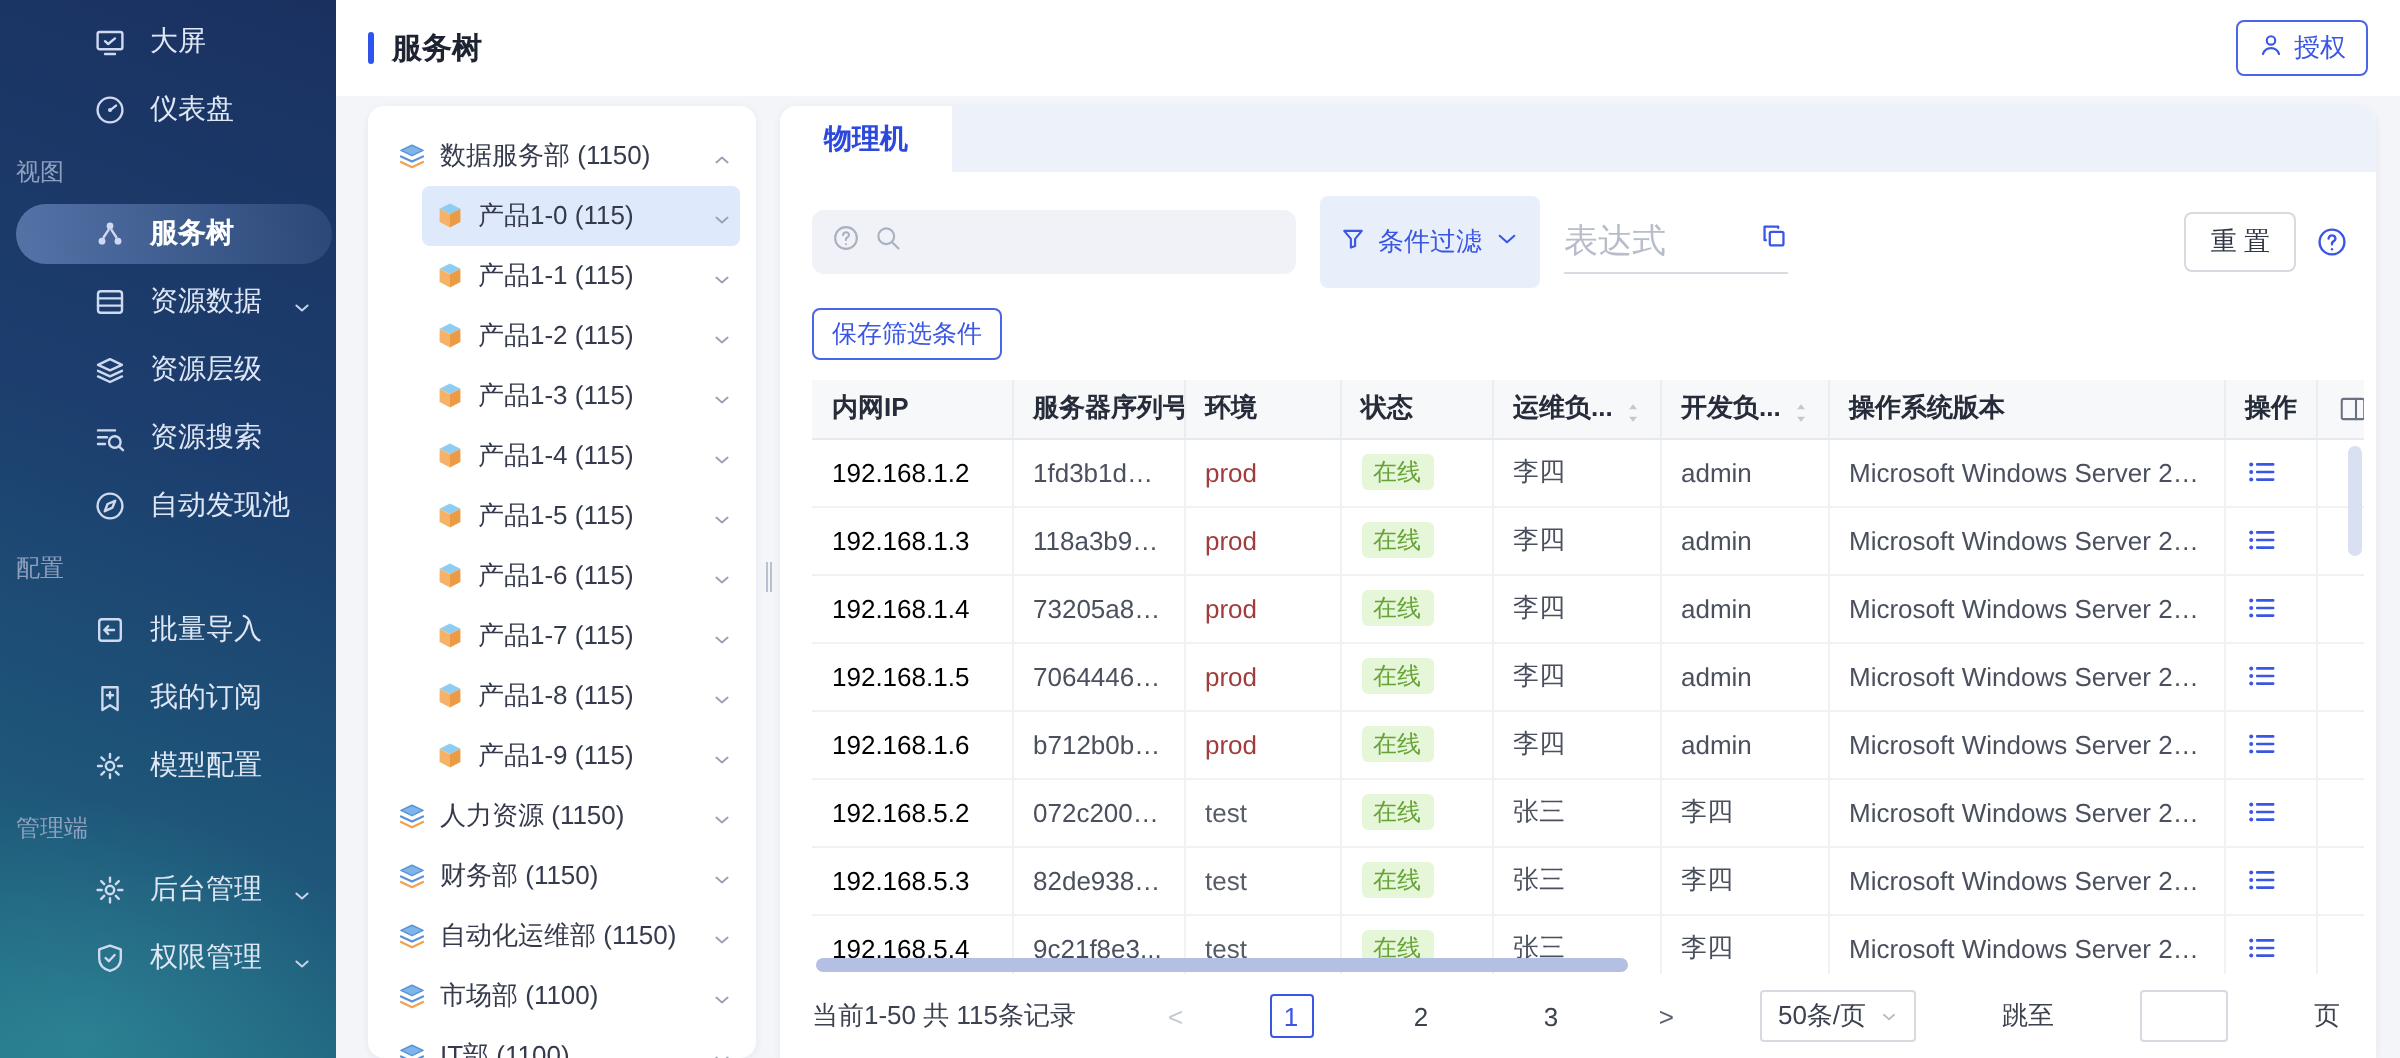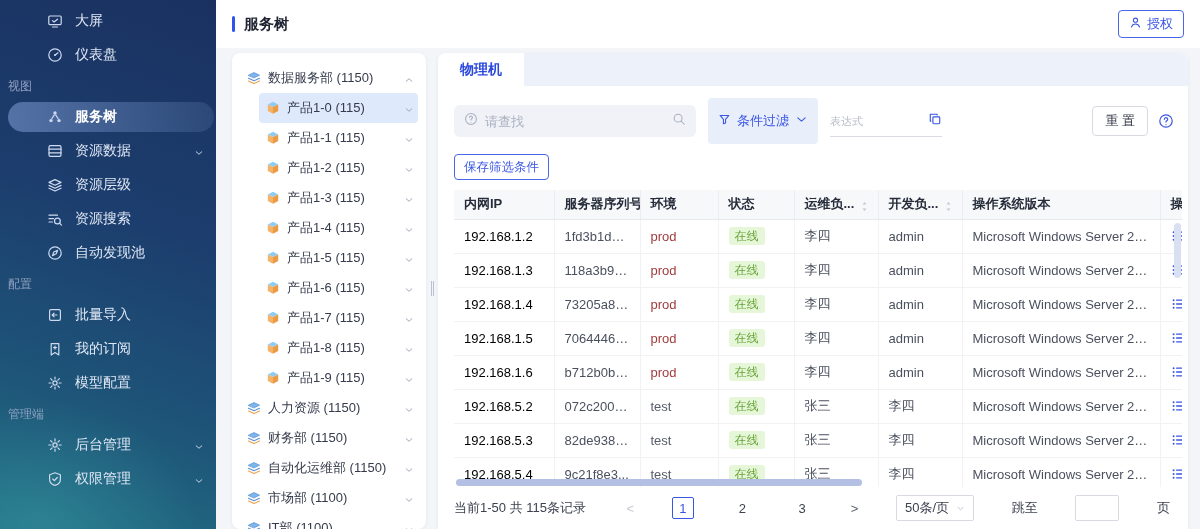--- a/index.html
+++ b/index.html
@@ -1,22 +1,22 @@
 <!DOCTYPE html>
 <html><head>
 <meta charset="utf-8">
 <style>
   * { margin:0; padding:0; box-sizing:border-box; }
   html,body { width:1200px; height:529px; overflow:hidden; background:#f3f5f9;
     font-family:"Liberation Sans","DejaVu Sans",sans-serif; }
   .app { display:flex; width:1200px; height:529px; }
 
   
-  .sidebar { width:216px; flex:none; position:relative; overflow:hidden; padding-top:4px;
-    background:linear-gradient(200deg,#1a3160 0%,#1c3e6e 42%,#1e5679 75%,#227184 100%);font-family:Liberation Mono, monospace; }
+  .sidebar { width:168px; flex:none; position:relative; overflow:hidden; padding-top:4px;
+    background:linear-gradient(200deg,#1a3160 0%,#1c3e6e 42%,#1e5679 75%,#227184 100%); }
   .sidebar::after { content:""; position:absolute; left:-30px; bottom:-20px; width:240px; height:160px;
     background:radial-gradient(ellipse at 30% 80%, rgba(80,200,200,0.22), transparent 65%); pointer-events:none; }
   .side-section-title { height:28px; display:flex; align-items:center; padding-left:8px;
     font-size:12px; color:#8fa0bf; }
   .side-item { height:34px; display:flex; align-items:center; padding:0 12px 0 47px;
     position:relative; font-size:14px; color:#dfe7f5; cursor:pointer; }
   .side-item > * { position:relative; z-index:1; }
   .side-item .si { width:16px; height:16px; margin-right:12px; color:#cfdaf0; flex:none; }
   .side-item .si svg { width:16px; height:16px; stroke-width:1.2; }
   .side-item.active { color:#ffffff; font-weight:bold; }
@@ -68,21 +68,21 @@
   .search-box svg { width:14px; height:14px; stroke-width:1.2; flex:none; }
   .search-box input { flex:1; min-width:0; border:none; outline:none; background:transparent;
     font-size:13px; color:#333; font-family:inherit; }
   .search-box input::placeholder { color:#aab1bf; }
   .filter-dd { height:46px; background:#e9eefb; border-radius:4px; display:flex; align-items:center;
     gap:6px; padding:0 10px; color:#3a56e4; font-size:13px; cursor:pointer; flex:none; }
   .filter-dd svg { width:13px; height:13px; stroke-width:1.3; }
   .expr-wrap { width:112px; height:32px; border-bottom:1px solid #d8dbe2; display:flex;
     align-items:center; gap:6px; flex:none; }
   .expr-wrap input { flex:1; min-width:0; border:none; outline:none; background:transparent;
-    font-size:11px; color:#333; font-family:inherit; }
+    font-size:17px; color:#333; font-family:inherit; }
   .expr-wrap input::placeholder { color:#b7bdc9; }
   .expr-wrap .copy-ic { color:#3a56e4; }
   .expr-wrap svg { width:14px; height:14px; stroke-width:1.3; }
   .toolbar-right { margin-left:auto; display:flex; align-items:center; gap:10px; }
   .reset-btn { height:30px; padding:0 12px; border:1px solid #d7dae0; border-radius:4px; background:#fff;
     font-size:13px; color:#2f3542; cursor:pointer; font-family:inherit; }
   .help-ic { width:16px; height:16px; color:#3a56e4; cursor:pointer; }
   .help-ic svg { width:16px; height:16px; stroke-width:1.2; }
 
   .save-filter-btn { margin-top:10px; align-self:flex-start; height:26px; padding:0 9px;
@@ -443,21 +443,20 @@
         </div>
 
         <div class="card-inner">
           <div class="toolbar">
             <div class="search-box">
               <span class="ic" id="qIcon1"><svg viewBox="0 0 16 16" fill="none" stroke="currentColor" stroke-linecap="round" stroke-linejoin="round">
                     <circle cx="8" cy="8" r="6.2"></circle>
                     <path d="M6.3 6.3c.1-1 .9-1.7 1.8-1.6.9 0 1.7.8 1.6 1.7-.1 1.2-1.3 1.2-1.7 2.1v.6"></path>
                     <circle cx="8" cy="11.6" r=".6" fill="currentColor" stroke="none"></circle>
                   </svg></span>
-              <input placeholder="请查找" style="">
               <span class="ic" id="magIcon"><svg viewBox="0 0 16 16" fill="none" stroke="currentColor" stroke-linecap="round" stroke-linejoin="round">
                     <circle cx="7" cy="7" r="4.5"></circle>
                     <path d="M10.4 10.4L14 14"></path>
                   </svg></span>
             </div>
             <div class="filter-dd">
               <span class="ic" id="funnelIcon"><svg viewBox="0 0 16 16" fill="none" stroke="currentColor" stroke-linecap="round" stroke-linejoin="round">
                     <path d="M2.6 3h10.8l-4.1 4.9v4.4l-2.6 1V7.9z"></path>
                   </svg></span>
               <span>条件过滤</span>

